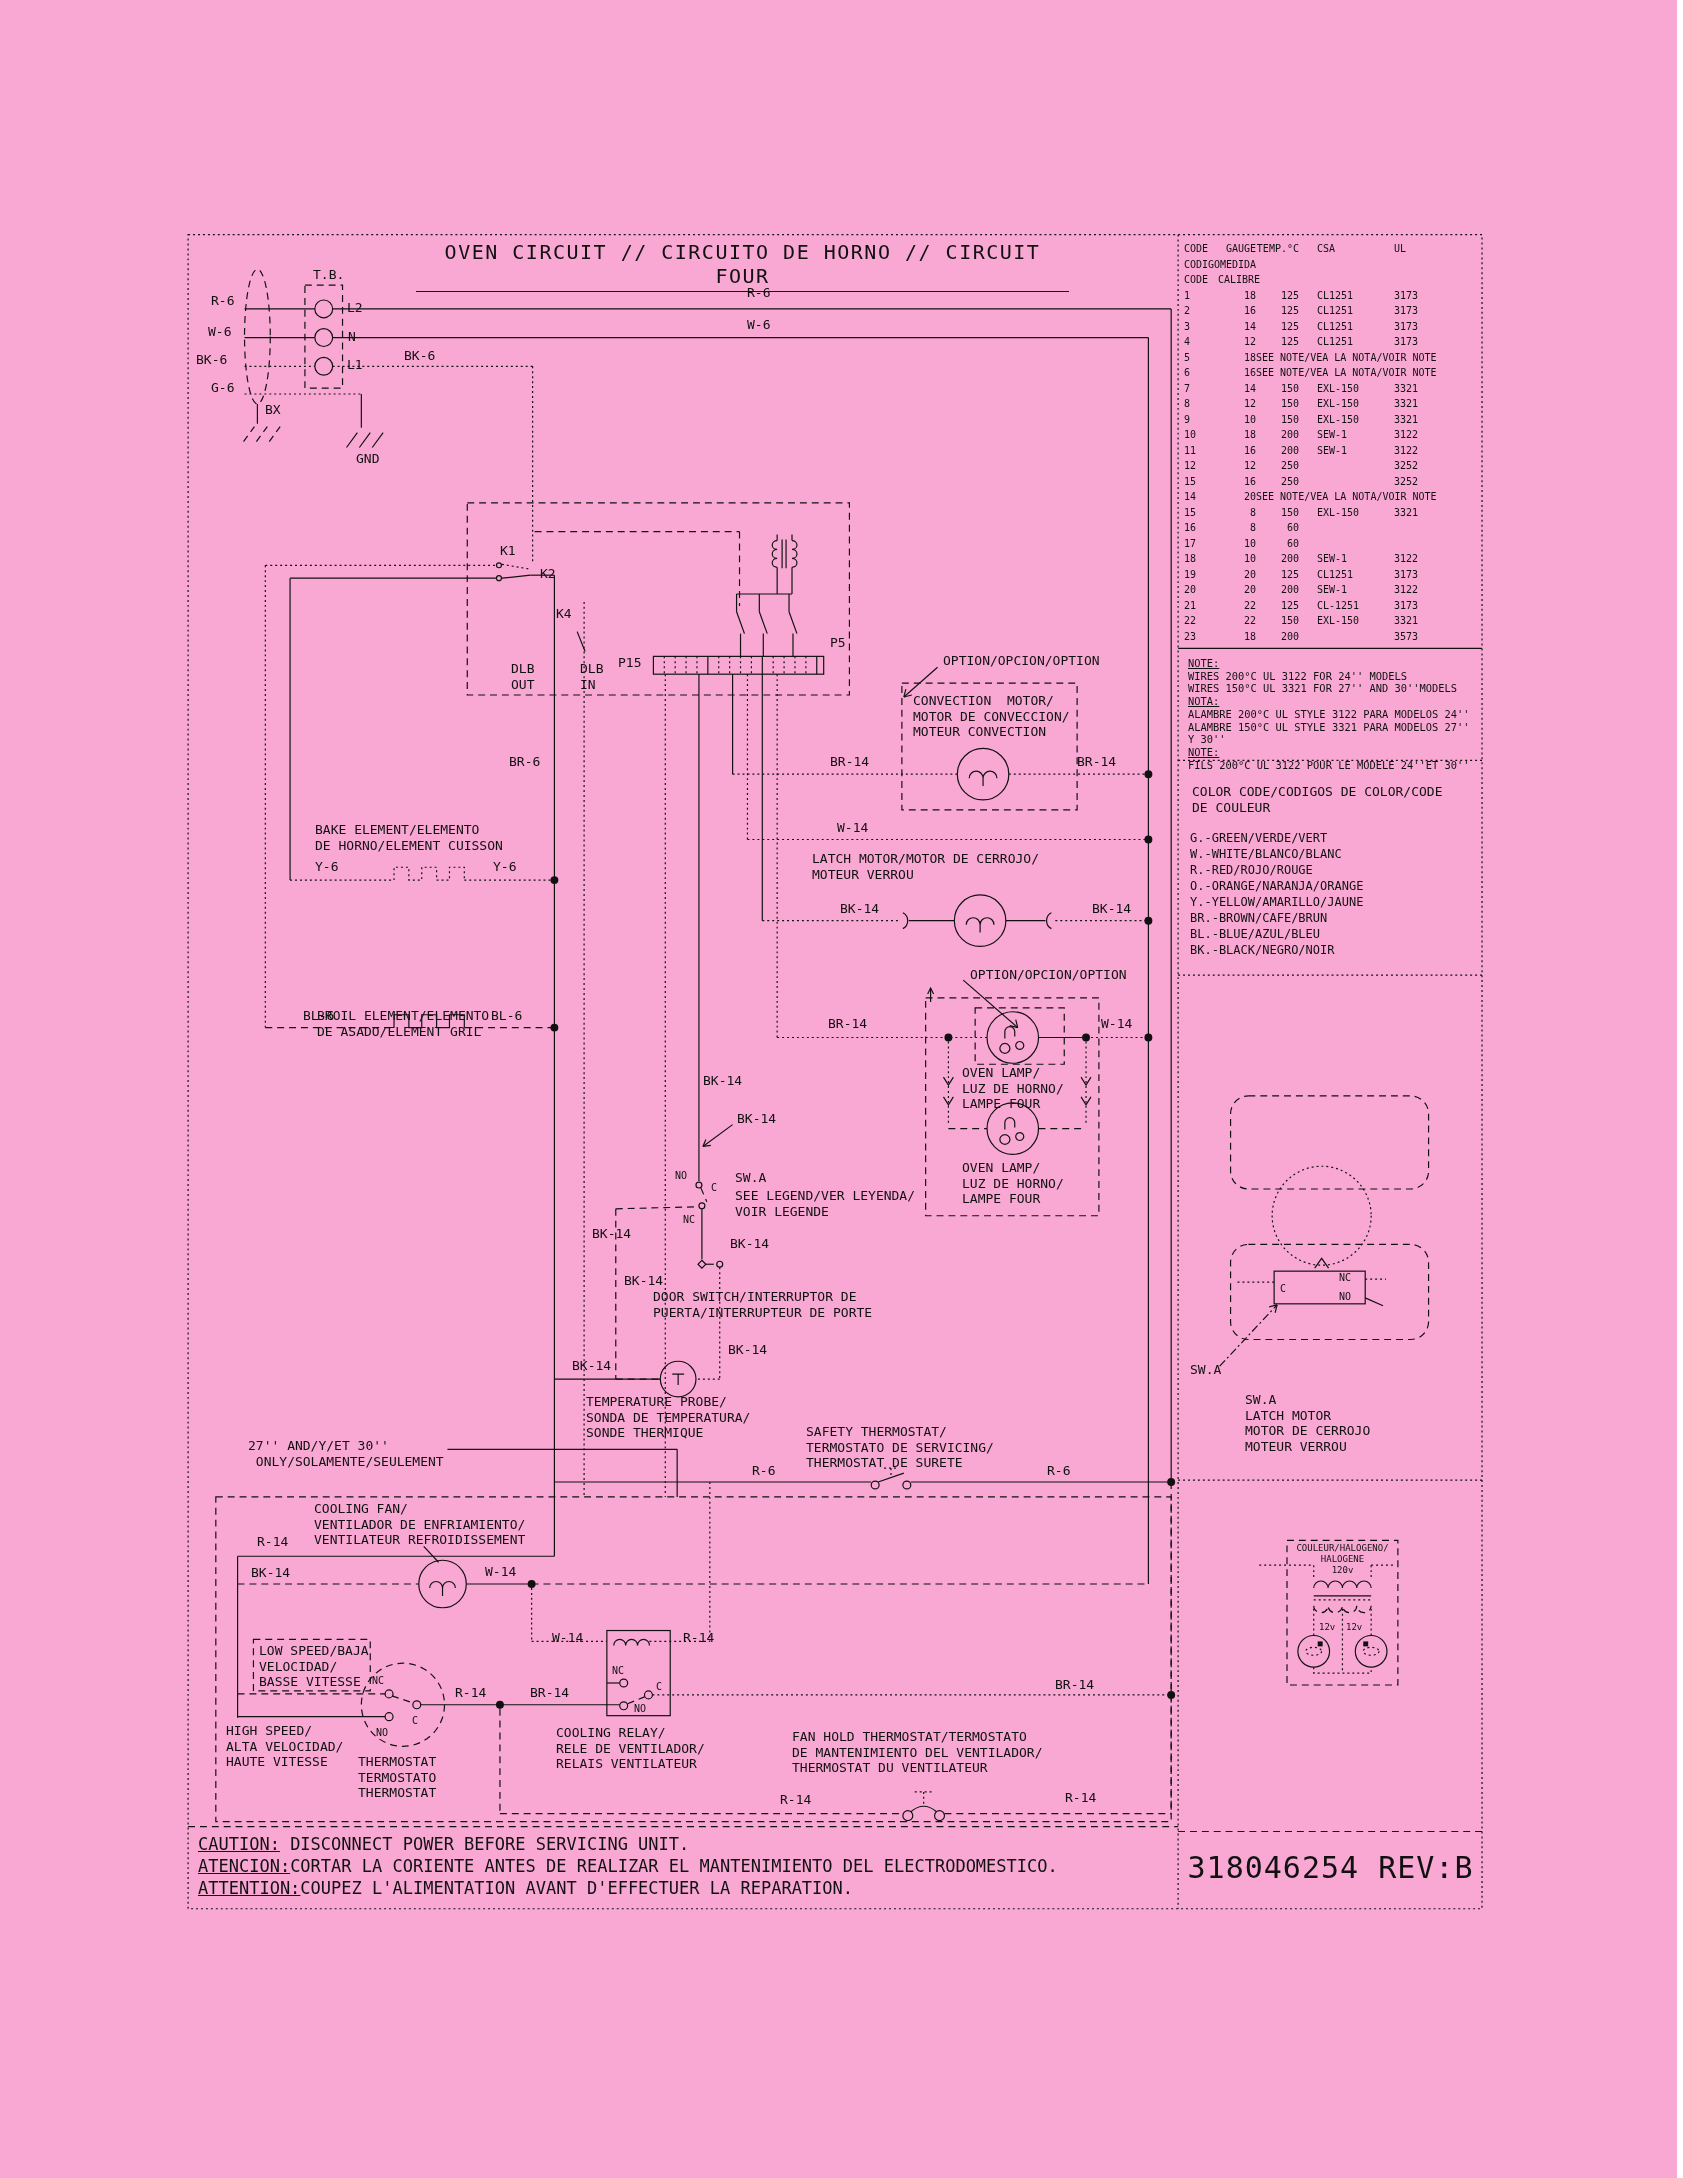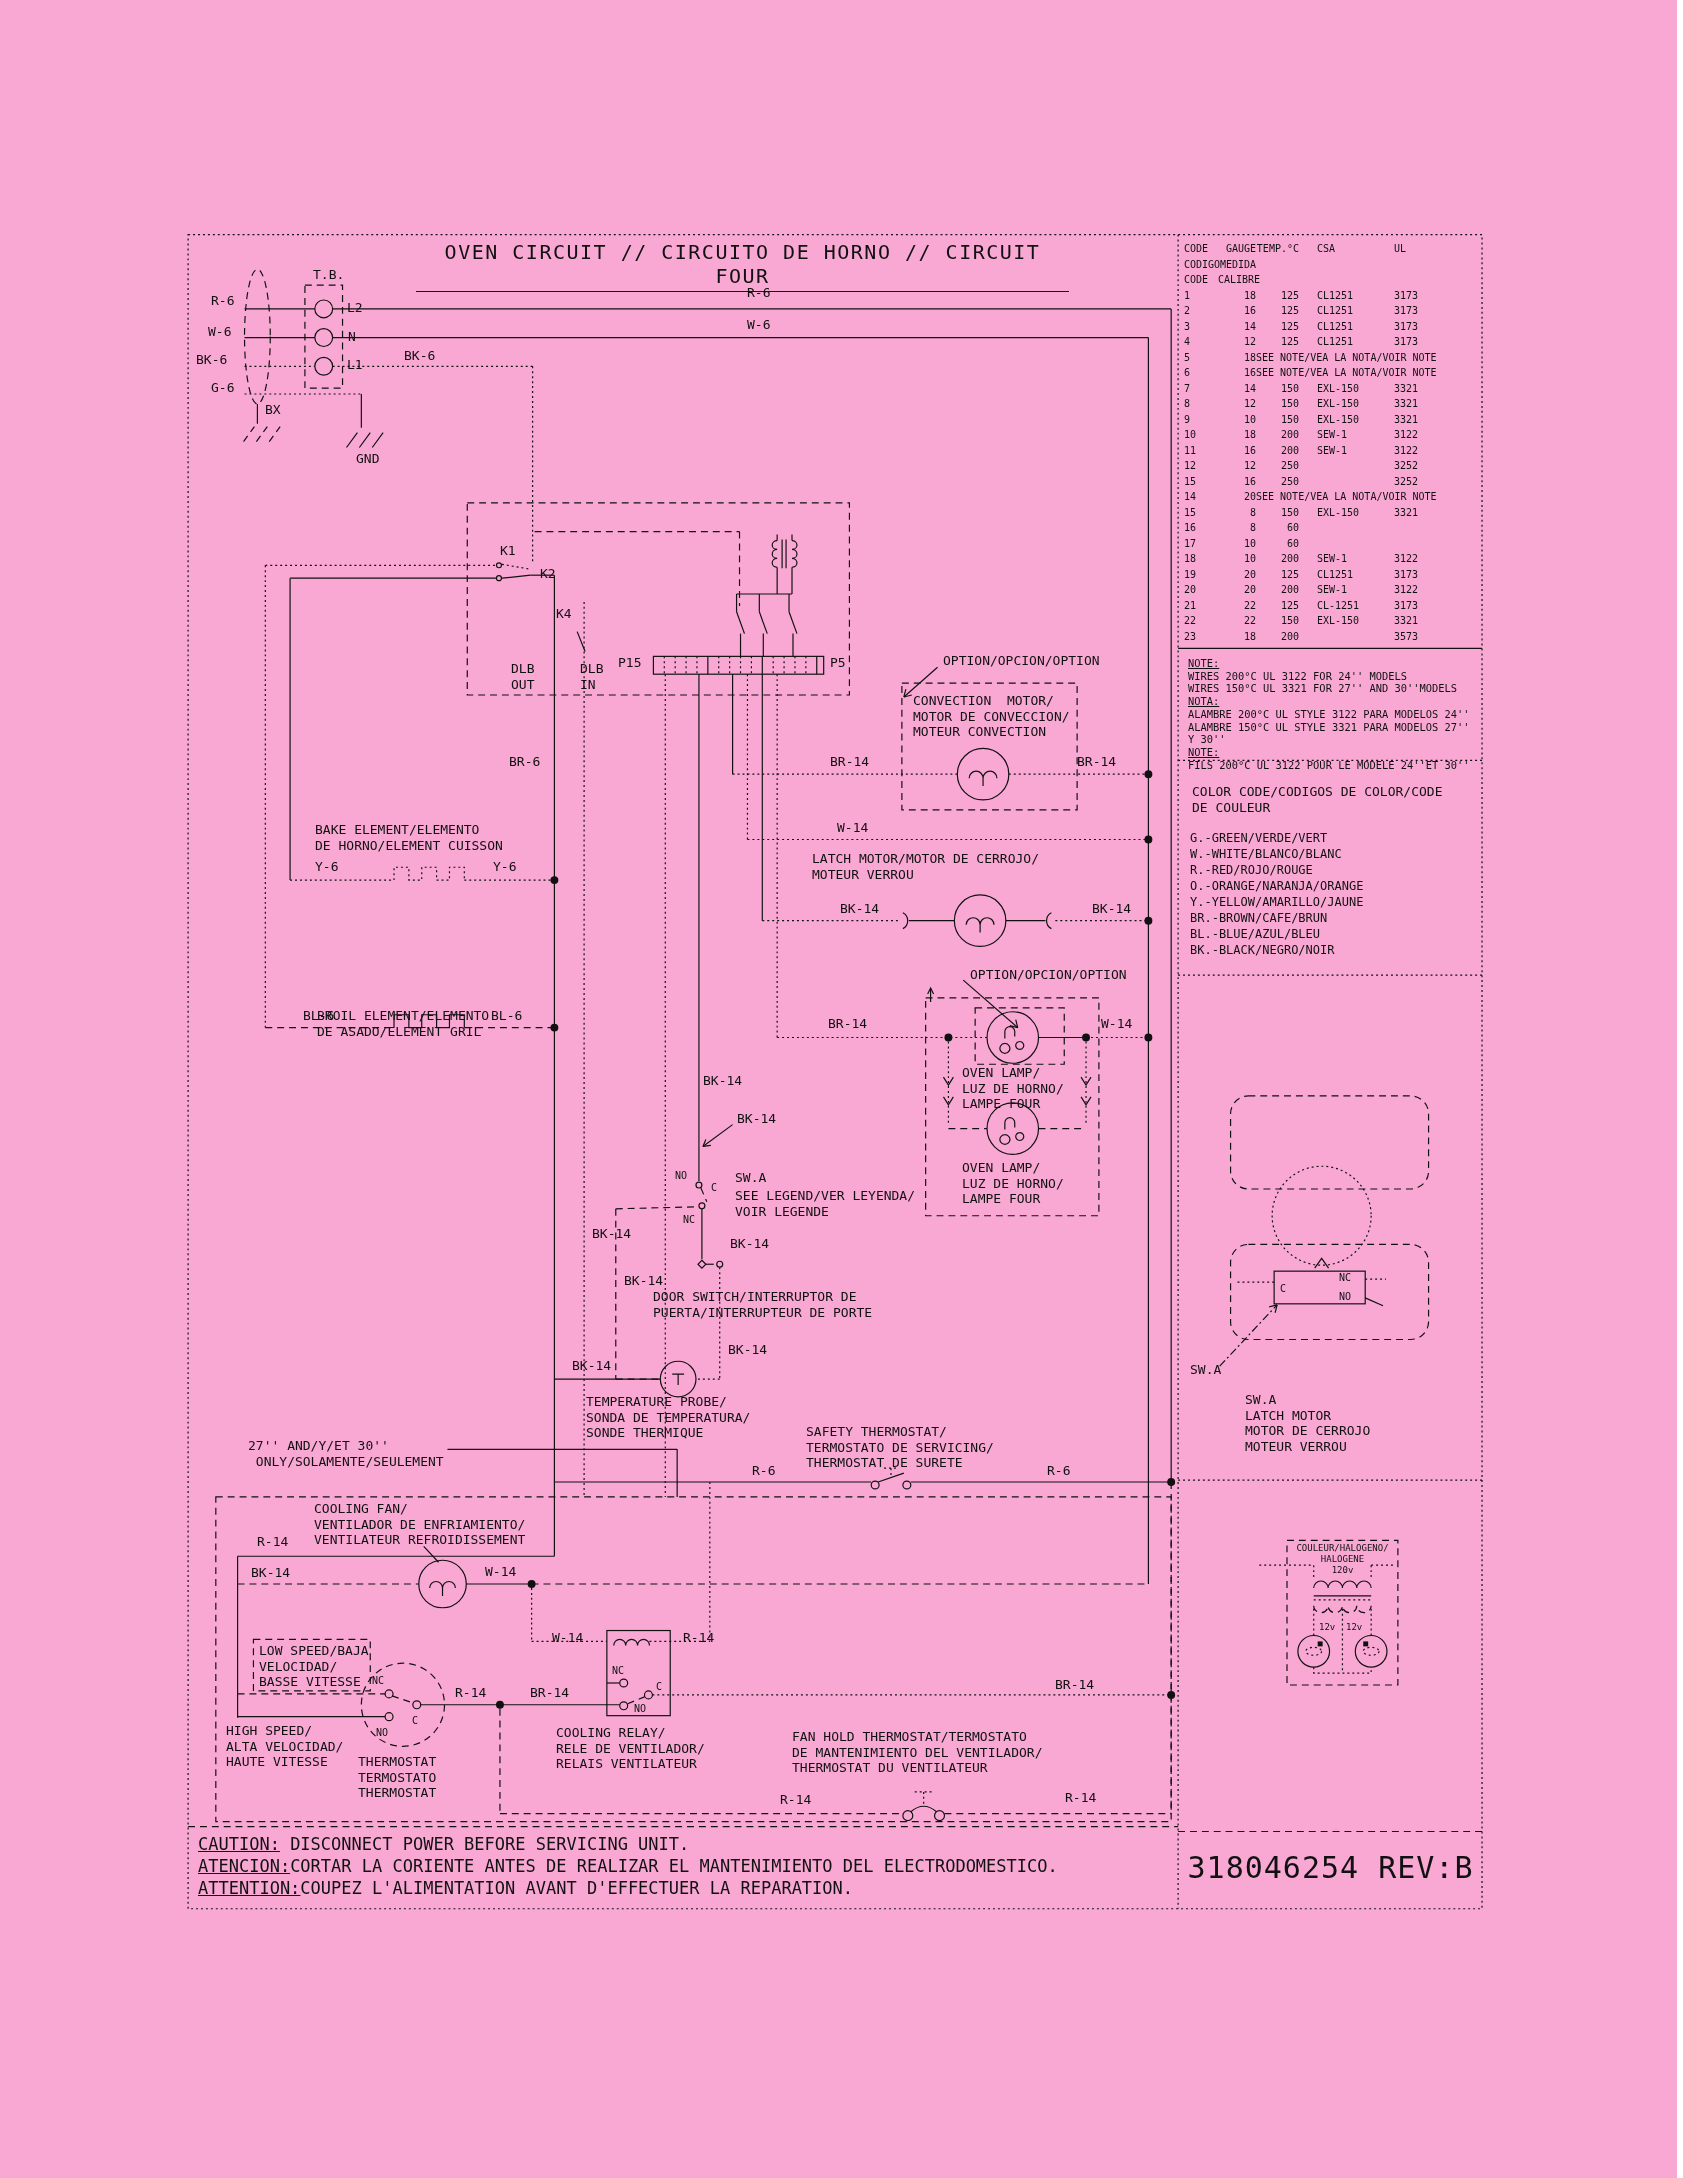--- a/index.html
+++ b/index.html
@@ -344,21 +344,21 @@
 <div class="lb" style="left:404px;top:348px">BK-6</div>
 <div class="lb" style="left:747px;top:285px">R-6</div>
 <div class="lb" style="left:747px;top:317px">W-6</div>
 
 <div class="lb" style="left:500px;top:543px">K1</div>
 <div class="lb" style="left:540px;top:566px">K2</div>
 <div class="lb" style="left:556px;top:606px">K4</div>
 <div class="lb" style="left:511px;top:661px"><span>DLB</span><br><span>OUT</span></div>
 <div class="lb" style="left:580px;top:661px"><span>DLB</span><br><span>IN</span></div>
 <div class="lb" style="left:618px;top:655px">P15</div>
-<div class="lb" style="left:830px;top:655px">P5</div>
+<div class="lb" style="left:830px;top:635px">P5</div>
 <div class="lb" style="left:509px;top:754px">BR-6</div>
 
 <div class="lb" style="left:315px;top:822px"><span>BAKE ELEMENT/ELEMENTO</span><br><span>DE HORNO/ELEMENT CUISSON</span></div>
 <div class="lb" style="left:315px;top:859px">Y-6</div>
 <div class="lb" style="left:493px;top:859px">Y-6</div>
 <div class="lb" style="left:317px;top:1008px"><span>BROIL ELEMENT/ELEMENTO</span><br><span>DE ASADO/ELEMENT GRIL</span></div>
 <div class="lb" style="left:303px;top:1008px">BL-6</div>
 <div class="lb" style="left:491px;top:1008px">BL-6</div>
 
 <div class="lb" style="left:943px;top:653px">OPTION/OPCION/OPTION</div>

